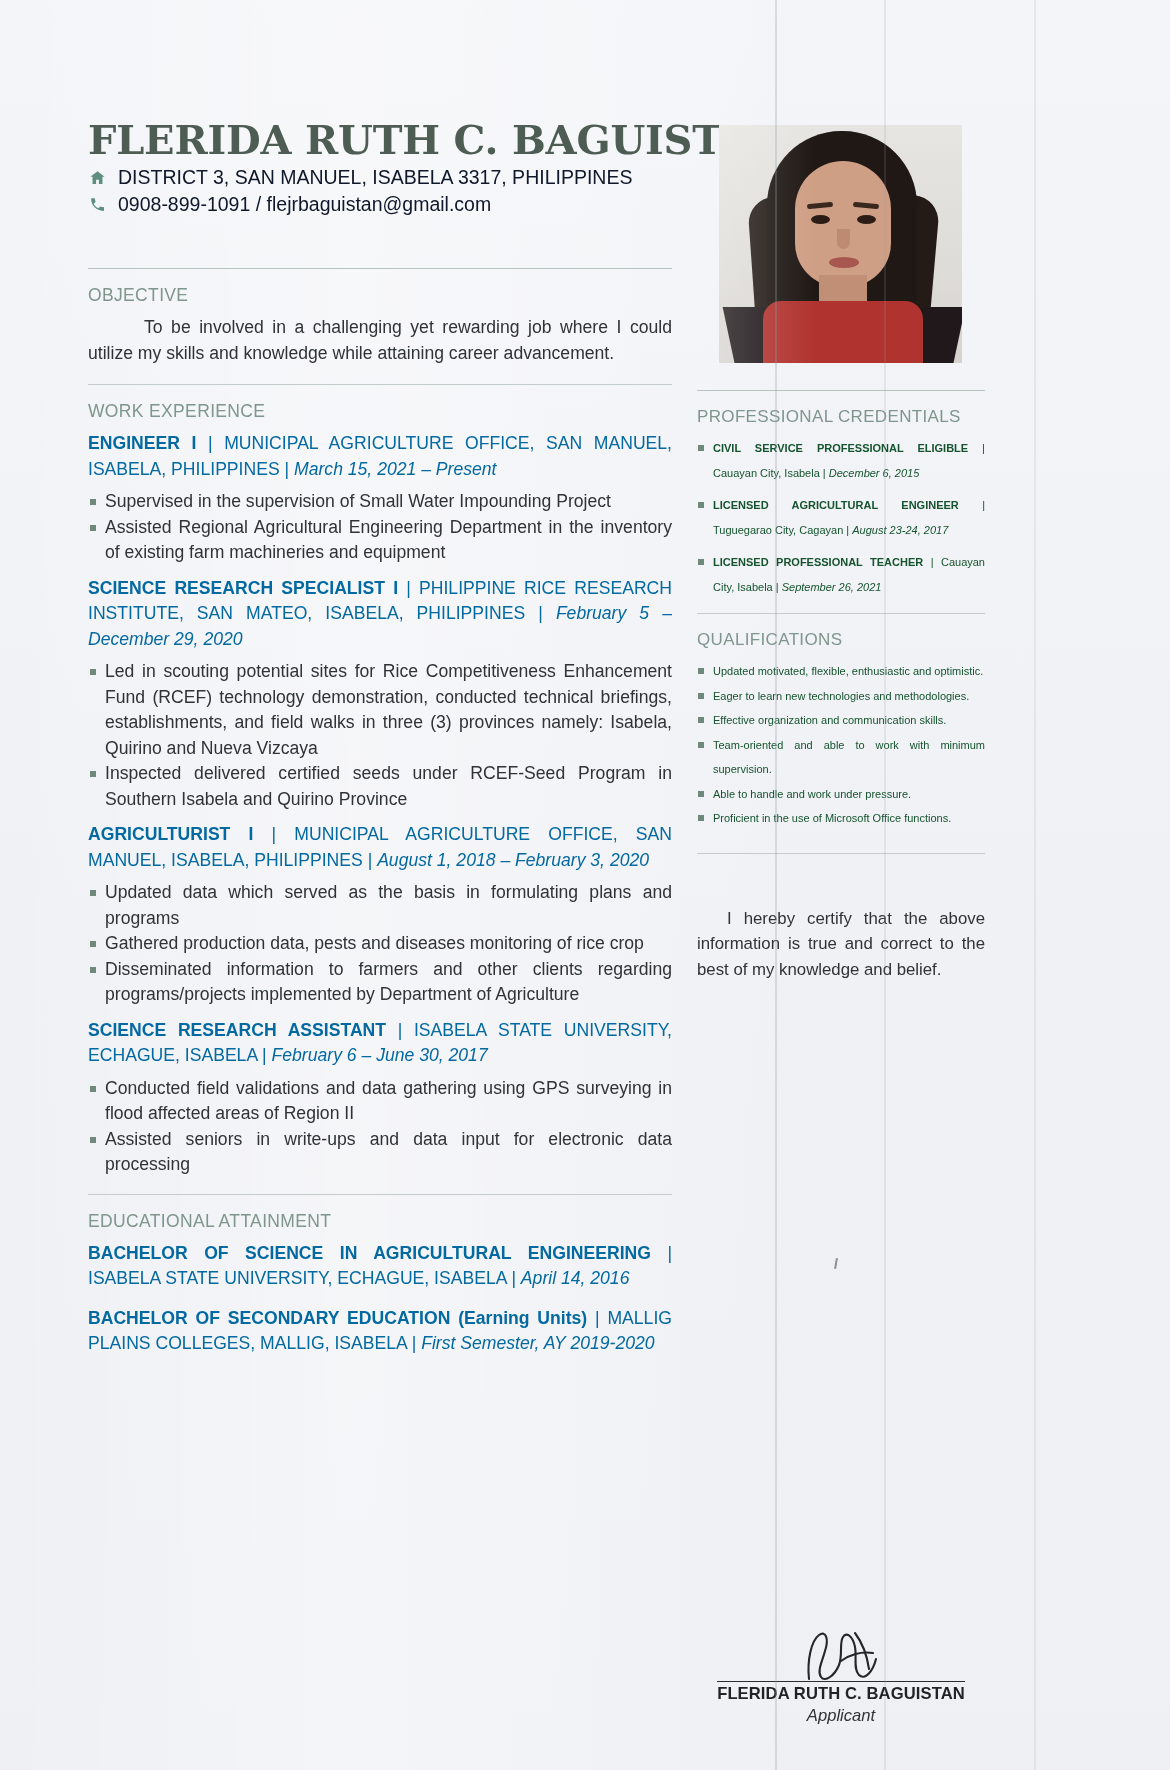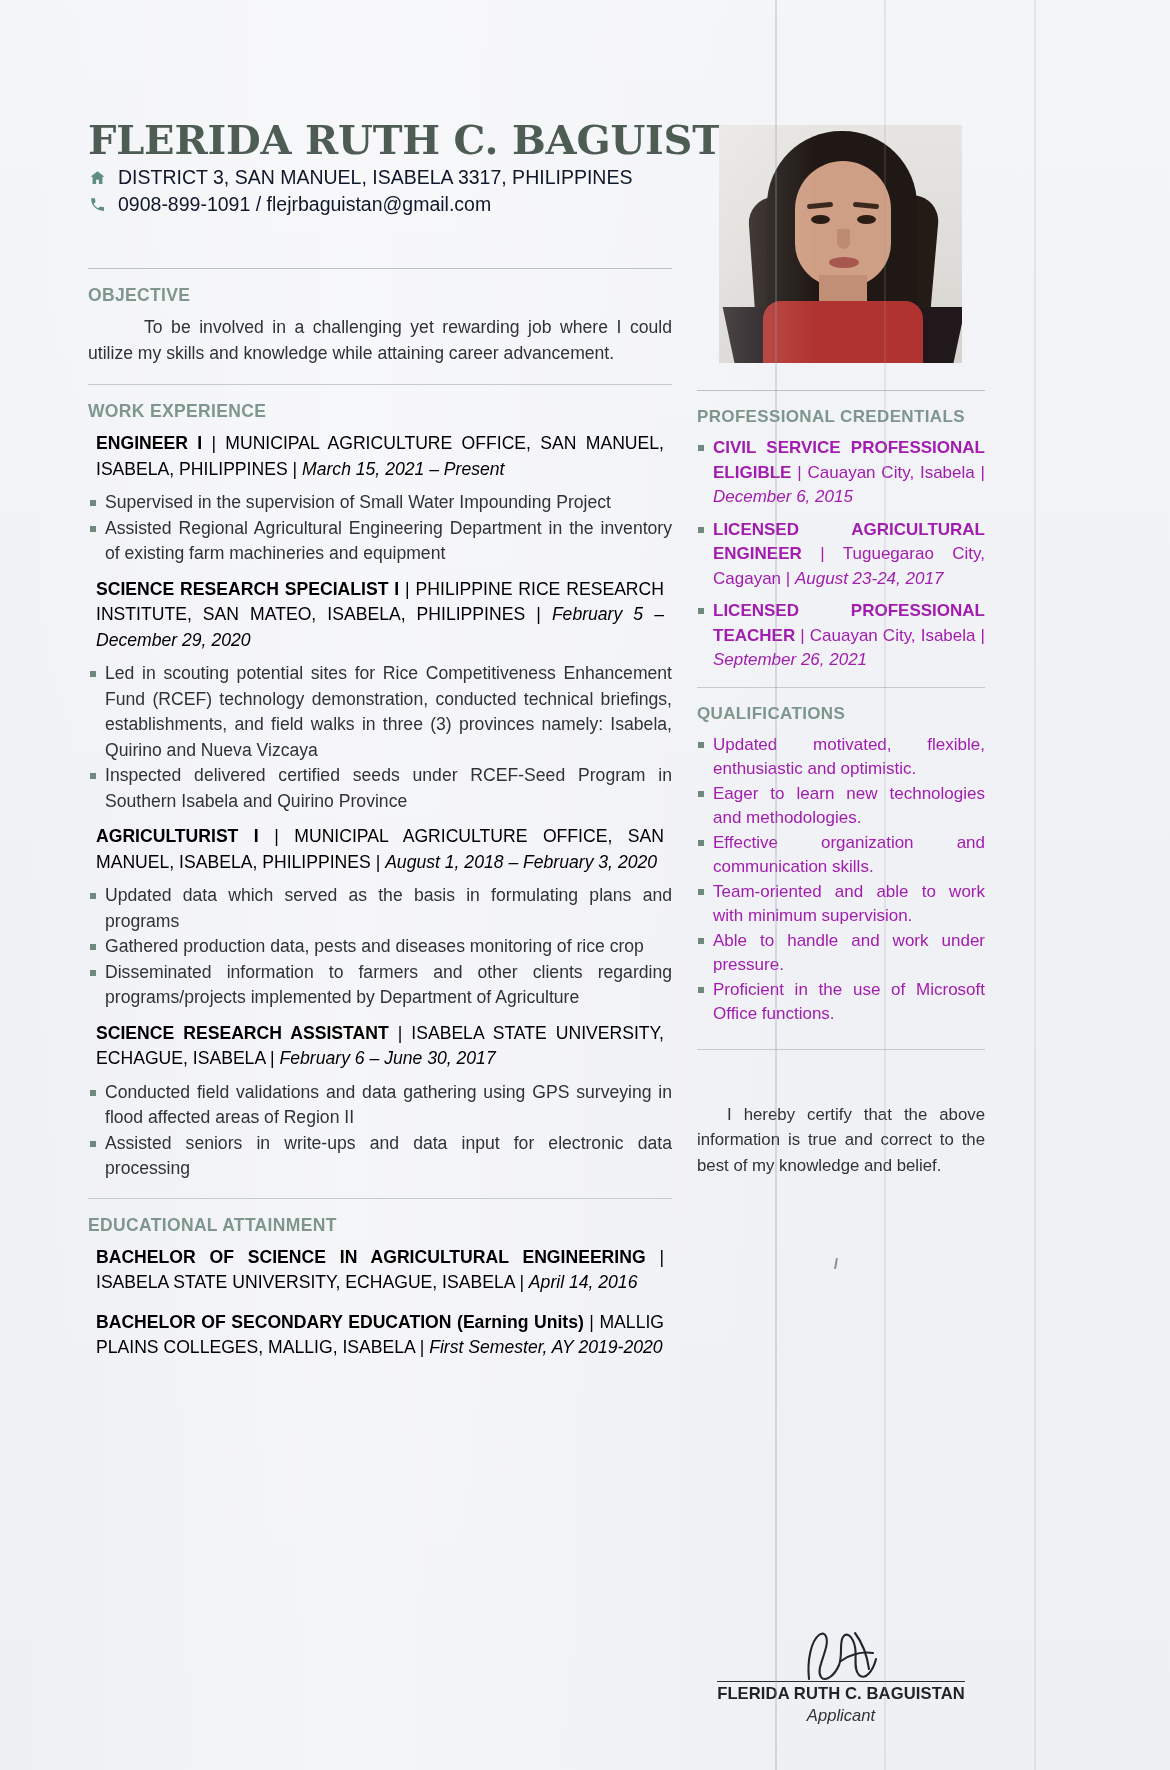--- a/index.html
+++ b/index.html
@@ -59,45 +59,45 @@
   .photo .sheen{position:absolute;inset:0;background:linear-gradient(90deg,rgba(255,255,255,.20),rgba(255,255,255,0) 40%);}
 
   
   .col-left{position:absolute;left:88px;top:268px;width:584px;}
   .col-right{position:absolute;left:697px;top:390px;width:288px;}
 
   .rule{height:1px;background:#b9c4bf;margin:0 0 12px 0;}
   .rule.thin{background:#c3ccc8;}
 
   .sec-title{
-    color:#7e968b;font-size:17.5px;font-weight:bold;letter-spacing:.35px;
+    color:#7e968b;font-size:17.5px;font-weight:normal;letter-spacing:.35px;
     margin:16px 0 9px 0;
   }
   .sec-title.right{font-size:17px;}
 
   .body-txt{color:#2f3336;font-size:17.6px;line-height:25.5px;text-align:justify;}
   .objective{text-indent:56px;margin:8px 0 4px 0;}
 
   .entry{margin:0 0 7px 0;}
-  .entry .head{color:#000000;font-size:17.6px;line-height:25.5px;text-align:justify;margin:8px;}
+  .entry .head{color:#0369a1;font-size:17.6px;line-height:25.5px;text-align:justify;margin:0;}
   .entry .head b{font-weight:bold;}
   .entry .head i{font-style:italic;}
 
   ul.blist{list-style:none;margin:0 0 10px 0;padding:0;}
   ul.blist li{
     position:relative;padding-left:17px;color:#2f3336;
     font-size:17.6px;line-height:25.5px;text-align:justify;margin:0 0 0 0;
   }
   ul.blist li::before{
     content:"";position:absolute;left:2px;top:10px;width:6px;height:6px;background:#6f8a7c;
   }
   ul.rlist{list-style:none;margin:0 0 8px 0;padding:0;}
   ul.rlist li{
-    position:relative;padding-left:16px;color:#a21caf;
-    font-size:17px;line-height:24.5px;text-align:justify;
+    position:relative;padding-left:16px;color:#14532d;
+    font-size:11px;line-height:24.5px;text-align:justify;
   }
   ul.rlist li::before{
     content:"";position:absolute;left:1px;top:9px;width:6px;height:6px;background:#6f8a7c;
   }
   ul.rlist li b{font-weight:bold;}
   ul.rlist li i{font-style:italic;}
   .cred-list li{margin-bottom:8px;}
 
   .certify{color:#2f3336;font-size:16.8px;line-height:25.5px;text-align:justify;text-indent:30px;margin-top:2px;}
 

